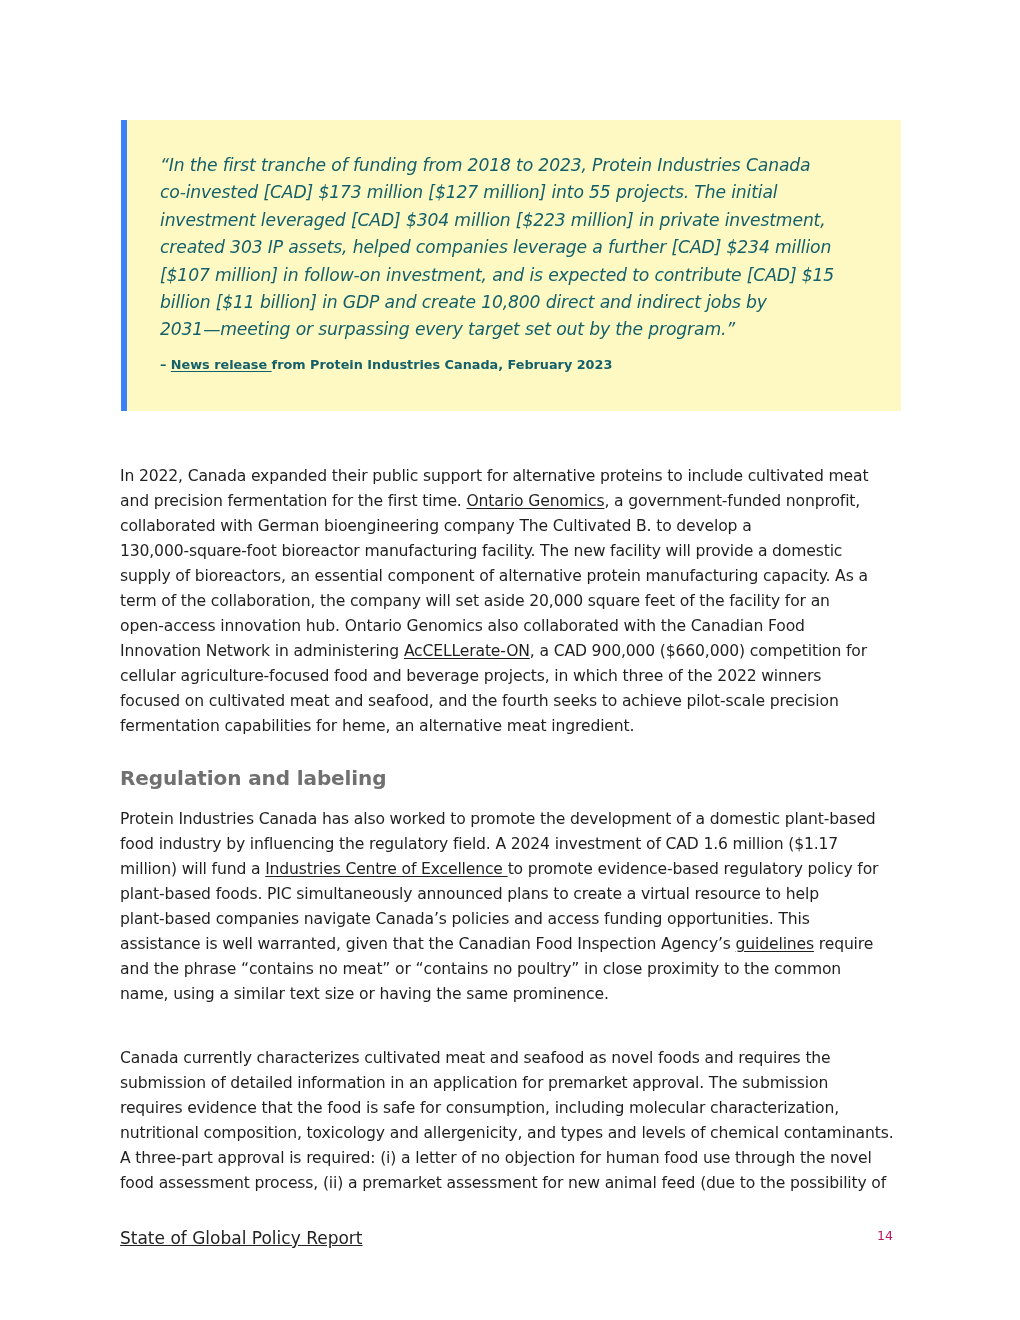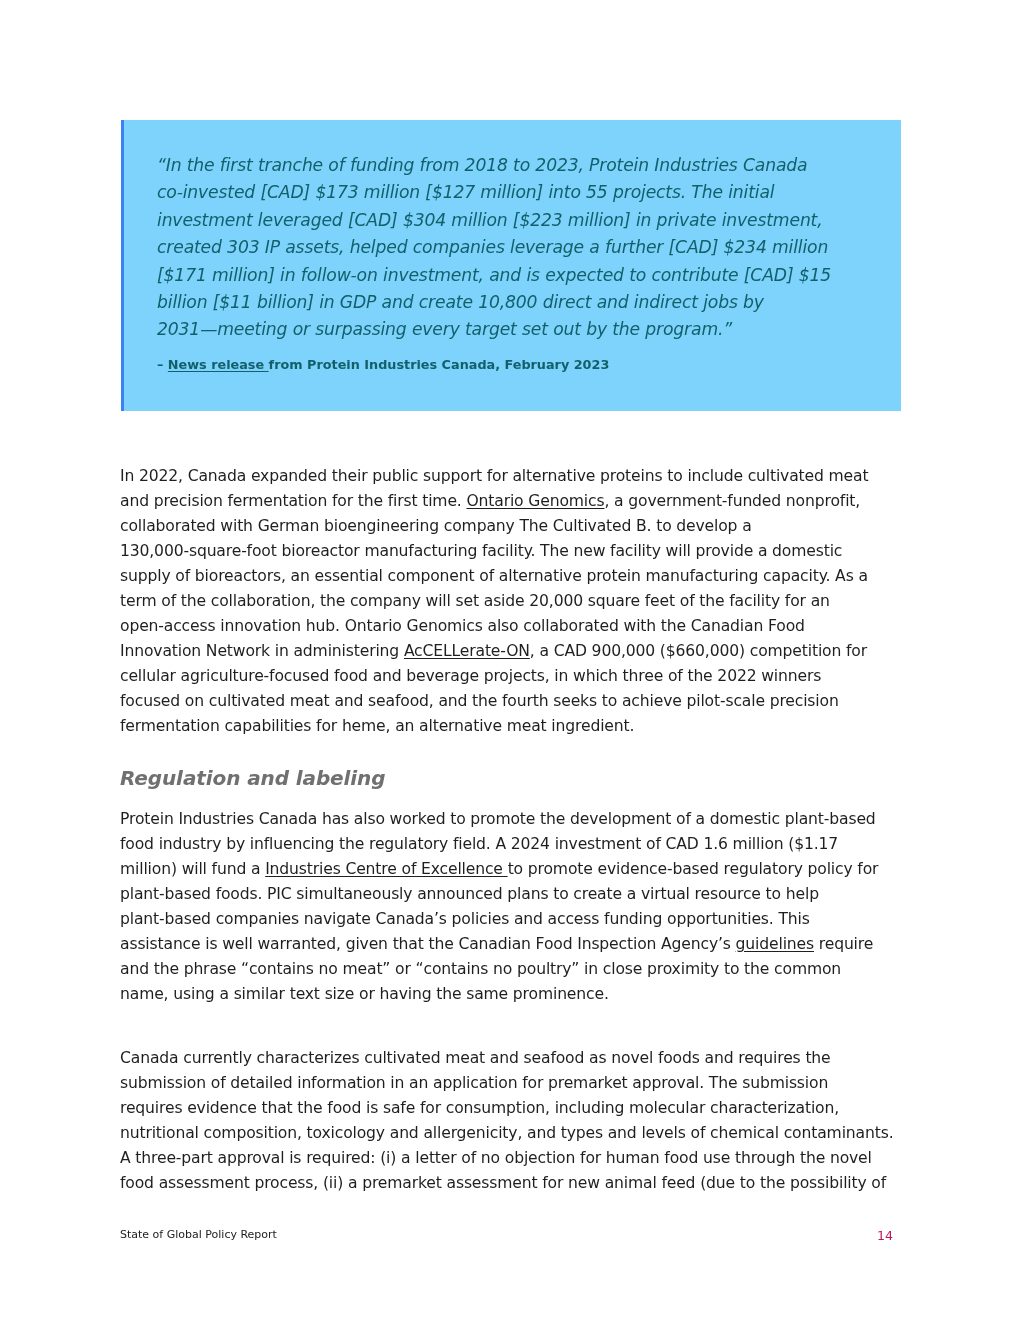--- a/index.html
+++ b/index.html
@@ -20,22 +20,22 @@
       left: 0; top: 0;
       width: 1020px;
       height: 1320px;
     }
     .quote-box {
       position: absolute;
       left: 121px;
       top: 120px;
       width: 780px;
       height: 291px;
-      background: #7dd3fc;
-      border-left: 3px solid #3b82f6;
+      background: #fef9c3;
+      border-left: 6px solid #3b82f6;
       box-sizing: border-box;
     }
     .quote-text {
       position: absolute;
       left: 33px;
       top: 32px;
       width: 700px;
       margin: 0;
       font-family: "DejaVu Sans", sans-serif;
       font-style: italic;
@@ -78,49 +78,49 @@
     }
     .section-heading {
       position: absolute;
       left: 120px;
       top: 766px;
       margin: 0;
       font-size: 20px;
       font-weight: 600;
       color: #707070;
       letter-spacing: -0.1px;
-      font-style: italic;
     }
     .footer-left {
       position: absolute;
       left: 120px;
       top: 1228px;
-      font-size: 11px;
+      font-size: 17px;
       color: #222222;
+      text-decoration: underline;
     }
     .footer-right {
       position: absolute;
       left: 877px;
       top: 1228px;
       font-size: 12.6px;
       color: #be185d;
     }
   </style>
 </head>
 <body>
 
 <div class="page">
 
   <div class="quote-box">
     <p class="quote-text">
       <span class="ln">“In the first tranche of funding from 2018 to 2023, Protein Industries Canada</span>
       <span class="ln">co-invested [CAD] $173 million [$127 million] into 55 projects. The initial</span>
       <span class="ln">investment leveraged [CAD] $304 million [$223 million] in private investment,</span>
       <span class="ln">created 303 IP assets, helped companies leverage a further [CAD] $234 million</span>
-      <span class="ln">[$171 million] in follow-on investment, and is expected to contribute [CAD] $15</span>
+      <span class="ln">[$107 million] in follow-on investment, and is expected to contribute [CAD] $15</span>
       <span class="ln">billion [$11 billion] in GDP and create 10,800 direct and indirect jobs by</span>
       <span class="ln">2031—meeting or surpassing every target set out by the program.”</span>
     </p>
     <div class="quote-source">
       <span>– </span><a>News release </a><span>from Protein Industries Canada, February 2023</span>
     </div>
   </div>
 
   <p class="body-block" style="top:464px;">
     <span class="ln">In 2022, Canada expanded their public support for alternative proteins to include cultivated meat</span>

